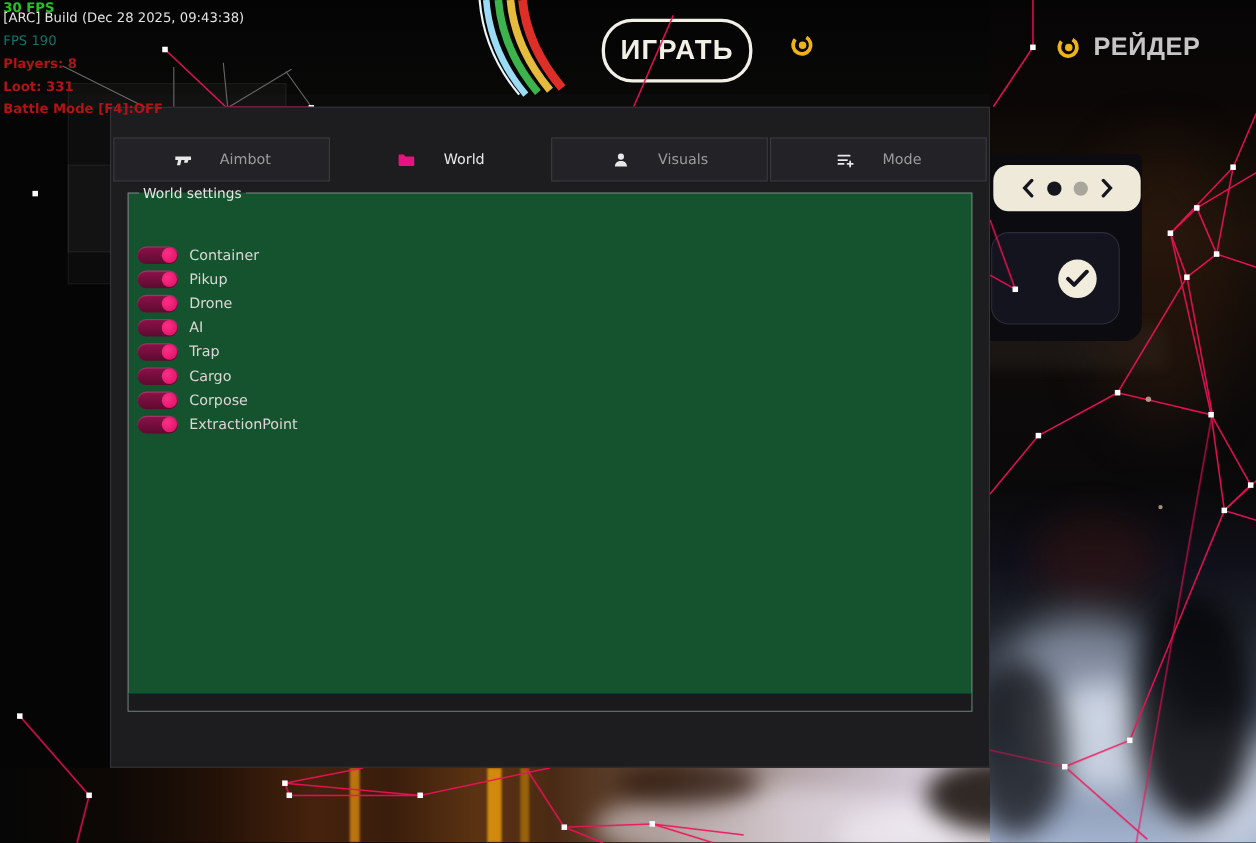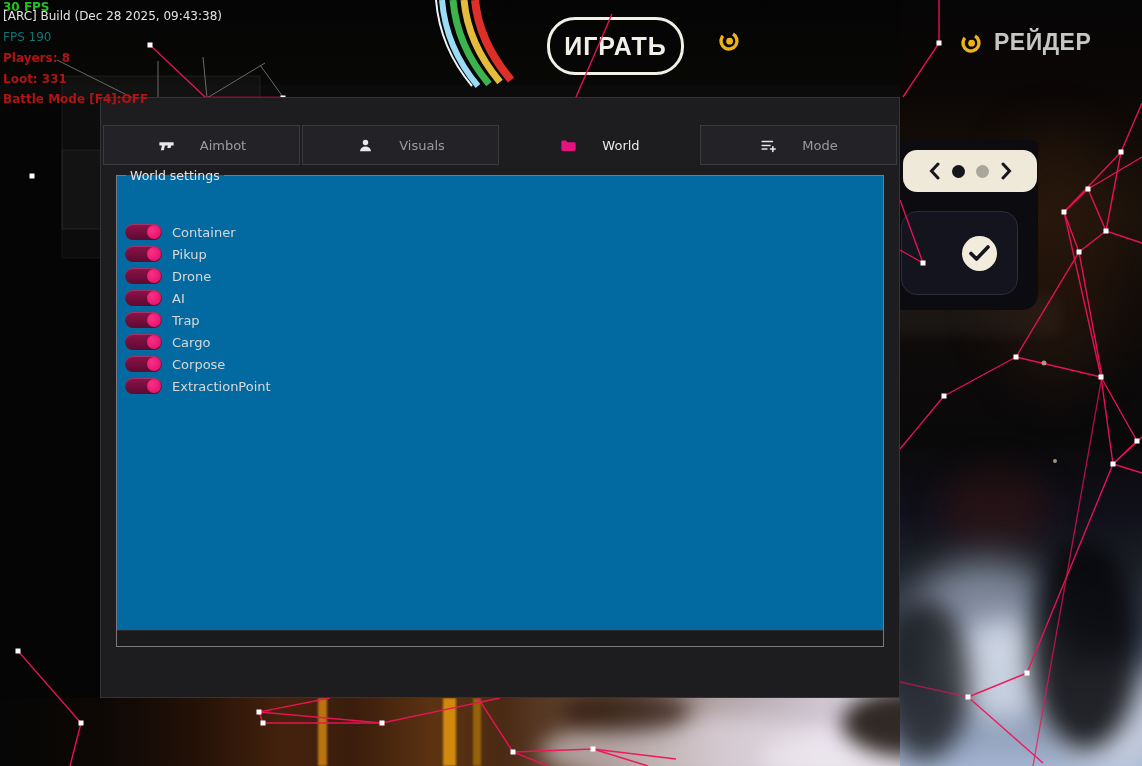--- a/index.html
+++ b/index.html
@@ -46,21 +46,21 @@
   .esp{left:0;top:0;z-index:30;pointer-events:none;}
 
   
   .panel{left:100px;top:97px;width:800px;height:601px;background:#1d1d20;border:1px solid #343438;box-sizing:border-box;z-index:40;}
   .tabs{position:absolute;left:2px;top:27px;right:2px;height:40px;display:flex;gap:2px;}
   .tab{flex:1;display:flex;align-items:center;justify-content:center;gap:24px;
     background:#232327;border:1px solid #3a3a3f;box-sizing:border-box;cursor:pointer;
     color:#9c9c9c;font-size:13px;}
   .tab.active{background:transparent;border-color:transparent;color:#e9e9e9;}
   .groupbox{position:absolute;left:15px;top:70px;width:768px;height:479px;box-sizing:border-box;
-    border:1px solid #7a7a7e;background:#0369a1;margin:0;padding:0;}
+    border:1px solid #7a7a7e;background:#14532d;margin:0;padding:0;}
   .groupbox legend{margin-left:9px;padding:0 4px;color:#e6e6e6;font-size:12.5px;}
   .gb-footer{position:absolute;left:0;bottom:0;width:100%;height:15px;background:#1a1a1d;border-top:1px solid #2d2d31;}
   .toggle-list{position:absolute;left:8px;top:18px;margin-top:20px;}
   .trow{display:flex;align-items:center;height:22px;gap:10px;}
   .switch{width:37px;height:16px;border-radius:9px;position:relative;cursor:pointer;
     background:linear-gradient(180deg,#8e1149,#5c0a30);box-shadow:inset 0 1px 1px rgba(255,255,255,.18);}
   .switch::after{content:'';position:absolute;right:1px;top:1px;width:14px;height:14px;border-radius:50%;
     background:radial-gradient(circle at 35% 35%,#fb2f86,#d90e63);}
   .trow .tlabel{color:#d8d8d8;font-size:13px;}
 
@@ -246,31 +246,31 @@
 </svg>
 
 <div class="abs panel">
   <div class="tabs">
     <div class="tab">
       <svg width="19" height="19" viewBox="0 0 24 24" fill="#e8e8e8">
         <path d="M3 8h18v4h-3l-1 3h-4l.7-3H10l-1.4 6H4.8l1.5-6H3z"></path>
       </svg>
       <span>Aimbot</span>
     </div>
+    <div class="tab active">
+      <svg width="19" height="19" viewBox="0 0 24 24" fill="#e5137e">
+        <path d="M3 7.2c0-.9.6-1.5 1.5-1.5h4.3l2 2.1h8.7c.9 0 1.5.6 1.5 1.5v8c0 .9-.6 1.5-1.5 1.5h-15c-.9 0-1.5-.6-1.5-1.5z"></path>
+      </svg>
+      <span>World</span>
+    </div>
     <div class="tab">
       <svg width="19" height="19" viewBox="0 0 24 24" fill="#e8e8e8">
         <path d="M12 4.6a3.5 3.5 0 110 7 3.5 3.5 0 010-7zM5 19.4c.4-4.2 3.2-6.2 7-6.2s6.6 2 7 6.2z"></path>
       </svg>
       <span>Visuals</span>
-    </div>
-    <div class="tab active">
-      <svg width="19" height="19" viewBox="0 0 24 24" fill="#e5137e">
-        <path d="M3 7.2c0-.9.6-1.5 1.5-1.5h4.3l2 2.1h8.7c.9 0 1.5.6 1.5 1.5v8c0 .9-.6 1.5-1.5 1.5h-15c-.9 0-1.5-.6-1.5-1.5z"></path>
-      </svg>
-      <span>World</span>
     </div>
     <div class="tab">
       <svg width="19" height="19" viewBox="0 0 24 24" stroke="#e8e8e8" stroke-width="2" fill="none" stroke-linecap="round">
         <path d="M4 7h13M4 12h10M4 16.5h6M17.5 13.5v6M14.5 16.5h6"></path>
       </svg>
       <span>Mode</span>
     </div>
   </div>
 
   <fieldset class="groupbox">

